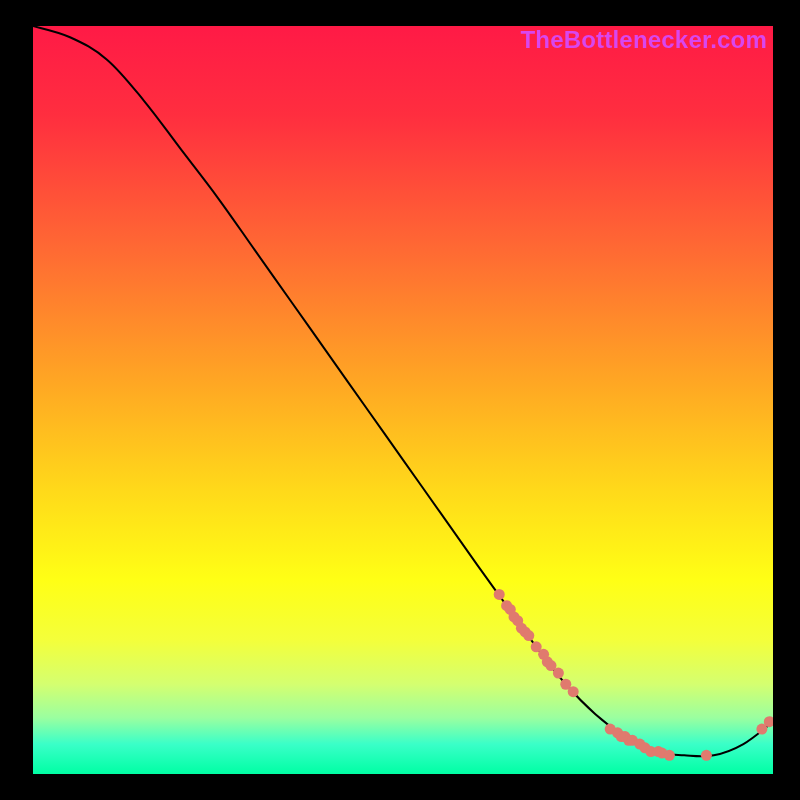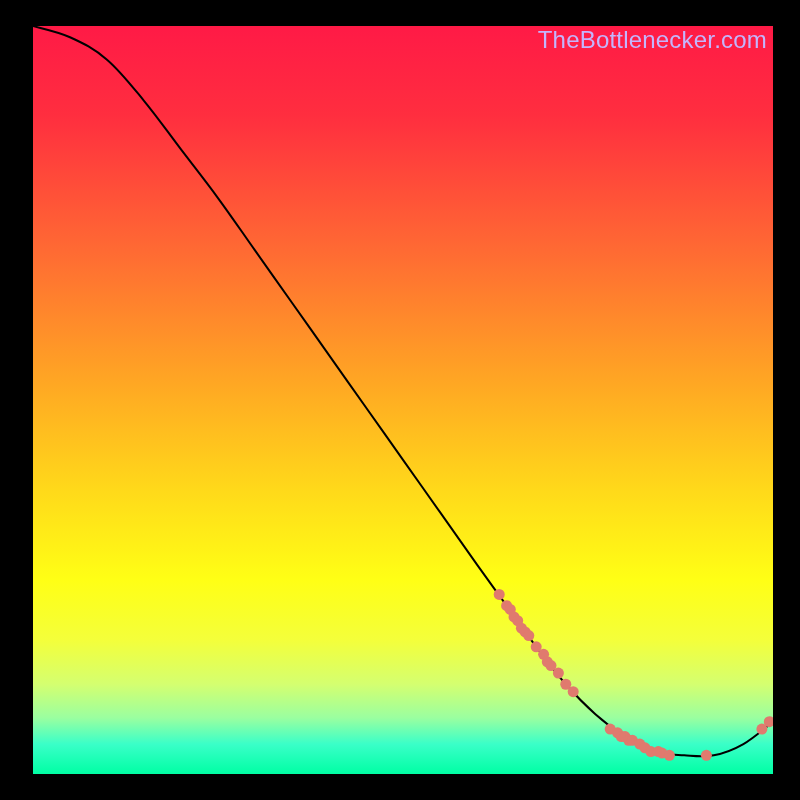--- a/index.html
+++ b/index.html
@@ -18,22 +18,22 @@
     height: 800px;
     background: #000;
   }
   .plot-area {
     position: absolute;
     background: #fff;
   }
   .watermark {
     position: absolute;
     font-size: 24px;
-    font-weight: 400;
-    color: #c4b5fd;
+    font-weight: 700;
+    color: #d946ef;
     letter-spacing: 0.2px;
   }
   svg { display: block; }
 </style>
 </head>
 <body>
 
 <div class="frame">
 
   <div class="plot-area" id="plot" style="left: 33px; top: 26px; width: 740px; height: 748px;">

